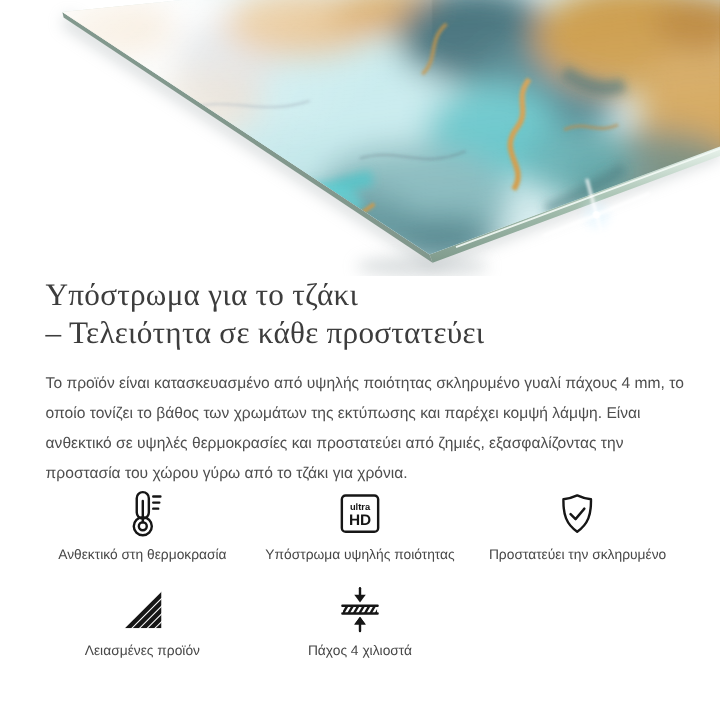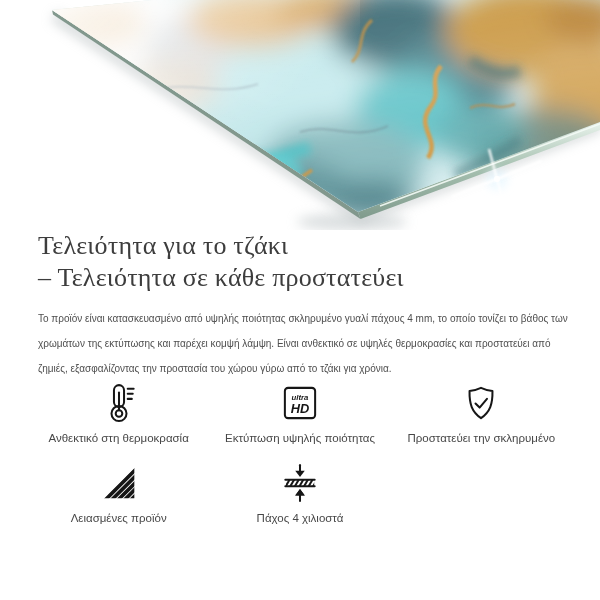--- a/index.html
+++ b/index.html
@@ -3,25 +3,25 @@
 <meta charset="utf-8">
 <style>
   html,body{margin:0;padding:0;}
   body{width:600px;height:600px;background:#ffffff;overflow:hidden;
        font-family:"Liberation Sans","DejaVu Sans",sans-serif;}
   .page{position:relative;width:600px;height:600px;background:#fff;}
   .hero{display:block;width:600px;height:230px;}
   .content{padding:0 30px 0 38px;}
   h1{margin:0;font-family:"Liberation Serif","DejaVu Serif",serif;
      font-weight:400;color:#3d3d3d;font-size:26px;line-height:32px;letter-spacing:.2px;}
-  .desc{margin:12px 0 0 0;width:532px;color:#4e4e4e;font-size:10px;line-height:25px;}
+  .desc{margin:12px 0 0 0;width:532px;color:#4e4e4e;font-size:13px;line-height:25px;}
   .features{display:grid;grid-template-columns:1fr 1fr 1fr;row-gap:16px;margin-top:0;
             padding:0 28px;}
   .feature{display:flex;flex-direction:column;align-items:center;}
-  .icon-box{height:44px;display:flex;align-items:center;justify-content:flex-end;font-style:italic;}
+  .icon-box{height:44px;display:flex;align-items:center;justify-content:flex-end;}
   .icon-box svg{width:44px;height:44px;}
   .feature-label{margin-top:6px;font-size:11.5px;color:#474747;line-height:14px;white-space:nowrap;}
   .ic{stroke:#161616;fill:none;stroke-width:2.2;stroke-linecap:round;stroke-linejoin:round;}
   .icf{fill:#161616;stroke:none;}
   .badge-txt{fill:#161616;font-family:"Liberation Sans",sans-serif;font-weight:bold;text-anchor:middle;}
 </style>
 </head>
 <body>
 
 <div class="page">
@@ -116,21 +116,21 @@
     <g>
       <circle cx="497" cy="179" r="11" fill="#dff4ff" opacity="0.5" filter="url(#blurMed)"></circle>
       <path d="M452 197 L542 161" stroke="#ffffff" stroke-width="2.6" opacity="0.95" filter="url(#blurSm)" fill="none"></path>
       <path d="M489 149 L505 209" stroke="#ffffff" stroke-width="2.4" opacity="0.9" filter="url(#blurSm)" fill="none"></path>
       <circle cx="497" cy="179" r="3" fill="#ffffff"></circle>
     </g>
   </svg>
 
   <div class="content">
     <h1>
-      <span style="display:block">Τελειότητα για το τζάκι</span>
+      <span style="display:block">Υπόστρωμα για το τζάκι</span>
       <span style="display:block">– Τελειότητα σε κάθε προστατεύει</span>
     </h1>
     <p class="desc">Το προϊόν είναι κατασκευασμένο από υψηλής ποιότητας σκληρυμένο γυαλί πάχους 4 mm, το οποίο τονίζει το βάθος των χρωμάτων της εκτύπωσης και παρέχει κομψή λάμψη. Είναι ανθεκτικό σε υψηλές θερμοκρασίες και προστατεύει από ζημιές, εξασφαλίζοντας την προστασία του χώρου γύρω από το τζάκι για χρόνια.</p>
   </div>
 
   <div class="features">
 
     <div class="feature">
       <div class="icon-box">
         <svg viewBox="0 0 48 48">
@@ -145,21 +145,21 @@
     </div>
 
     <div class="feature">
       <div class="icon-box">
         <svg viewBox="0 0 48 48">
           <rect class="ic" x="7.5" y="7.5" width="33" height="33" rx="3.5" stroke-width="2.6"></rect>
           <text class="badge-txt" x="24" y="20.5" font-size="8.5">ultra</text>
           <text class="badge-txt" x="24" y="34.5" font-size="14">HD</text>
         </svg>
       </div>
-      <div class="feature-label">Εκτύπωση υψηλής ποιότητας</div>
+      <div class="feature-label">Υπόστρωμα υψηλής ποιότητας</div>
     </div>
 
     <div class="feature">
       <div class="icon-box">
         <svg viewBox="0 0 48 48">
           <path class="ic" stroke-width="2.4" d="M11.5 11 Q17.5 10.5 24 7.5 Q30.5 10.5 36.5 11 C36.8 25 34 33.5 24 40.5 C14 33.5 11.2 25 11.5 11 Z"></path>
           <path class="ic" stroke-width="2.6" d="M18 24.5 L22.5 29 L30.5 19.5"></path>
         </svg>
       </div>
       <div class="feature-label">Προστατεύει την σκληρυμένο</div>

